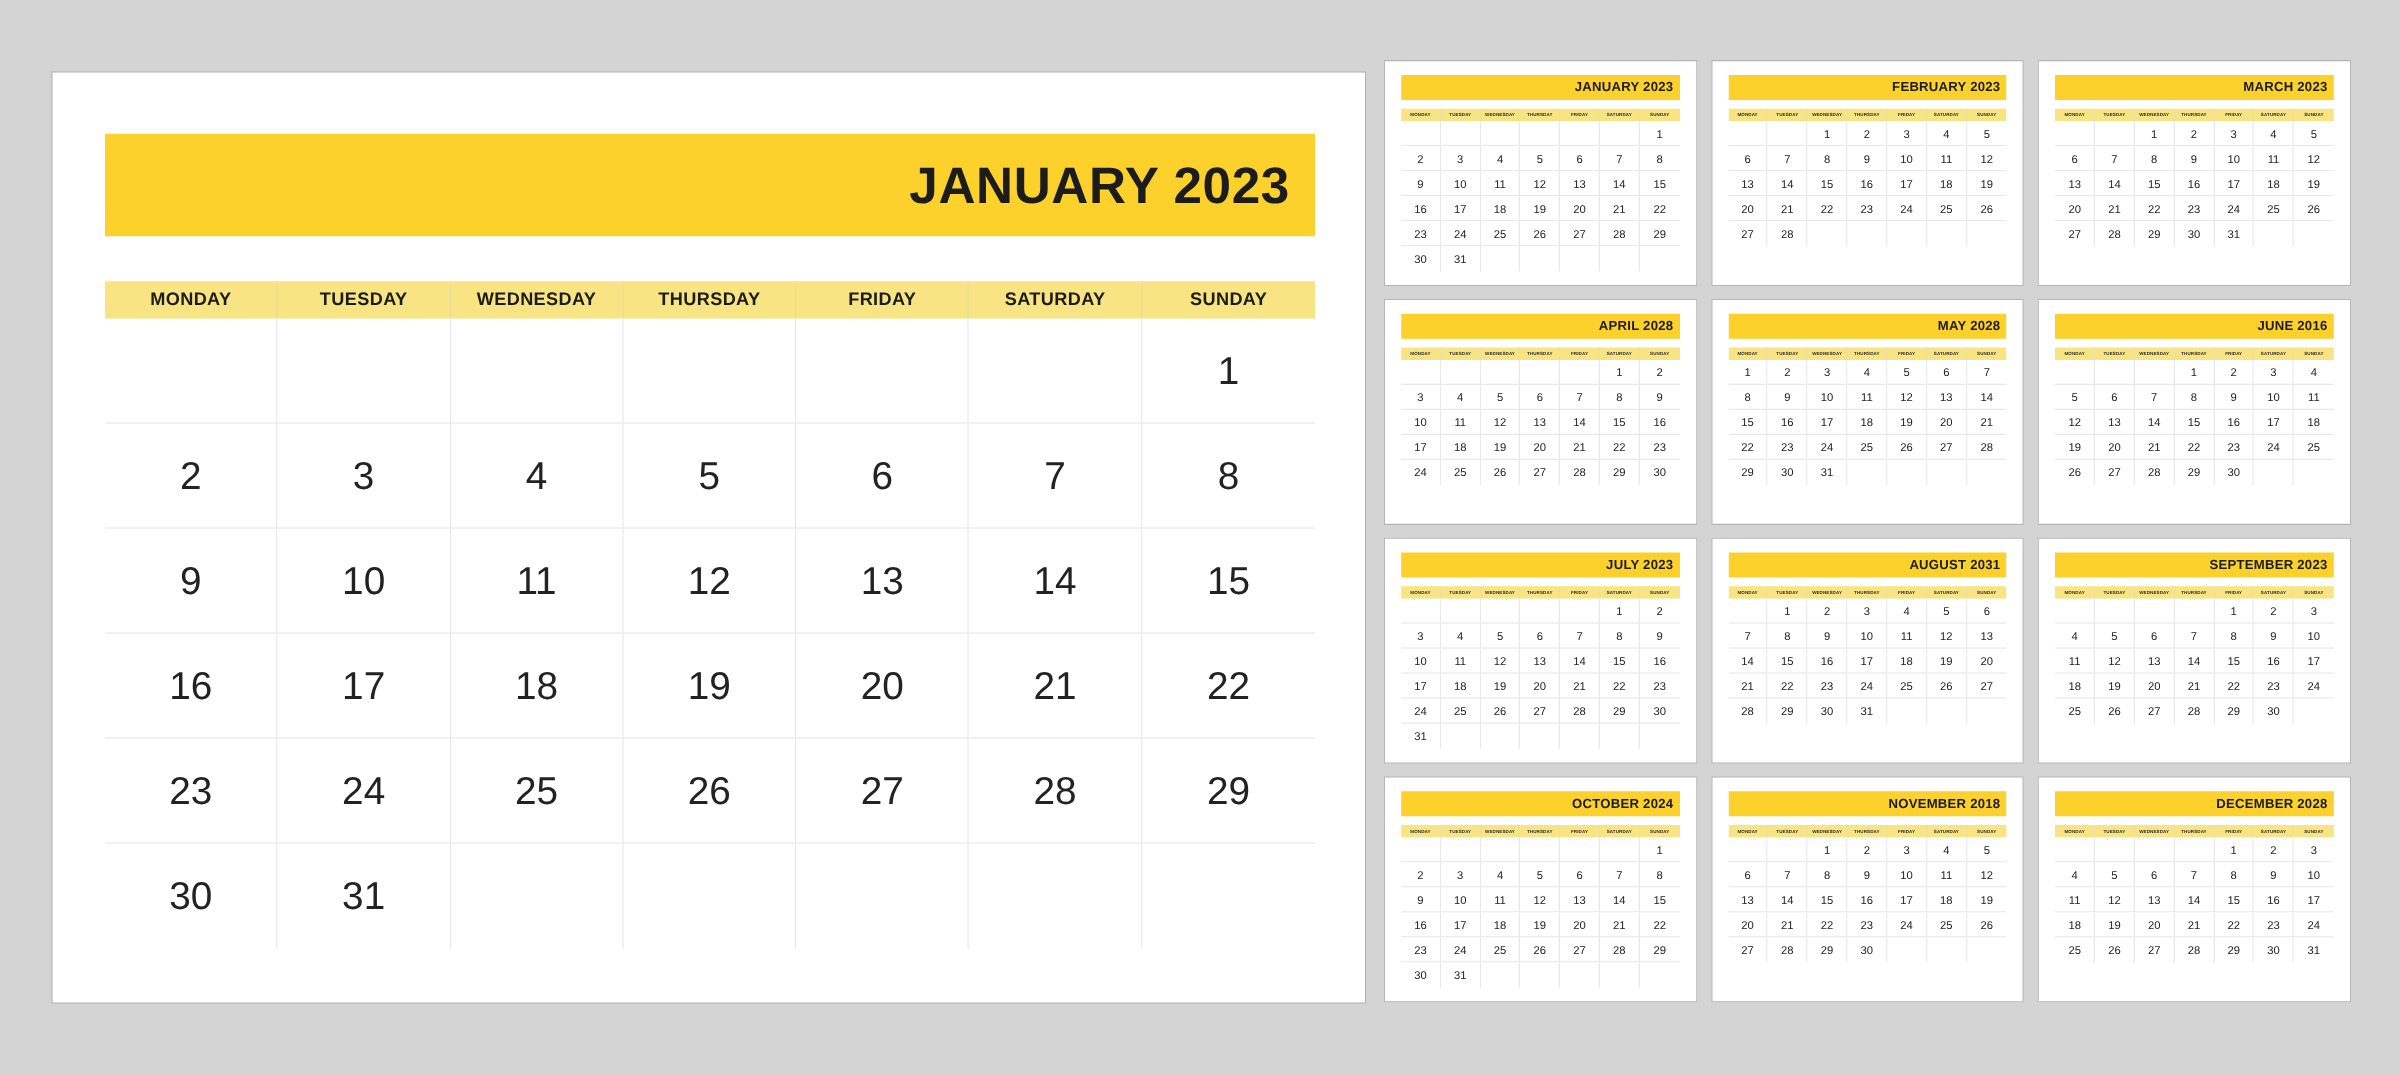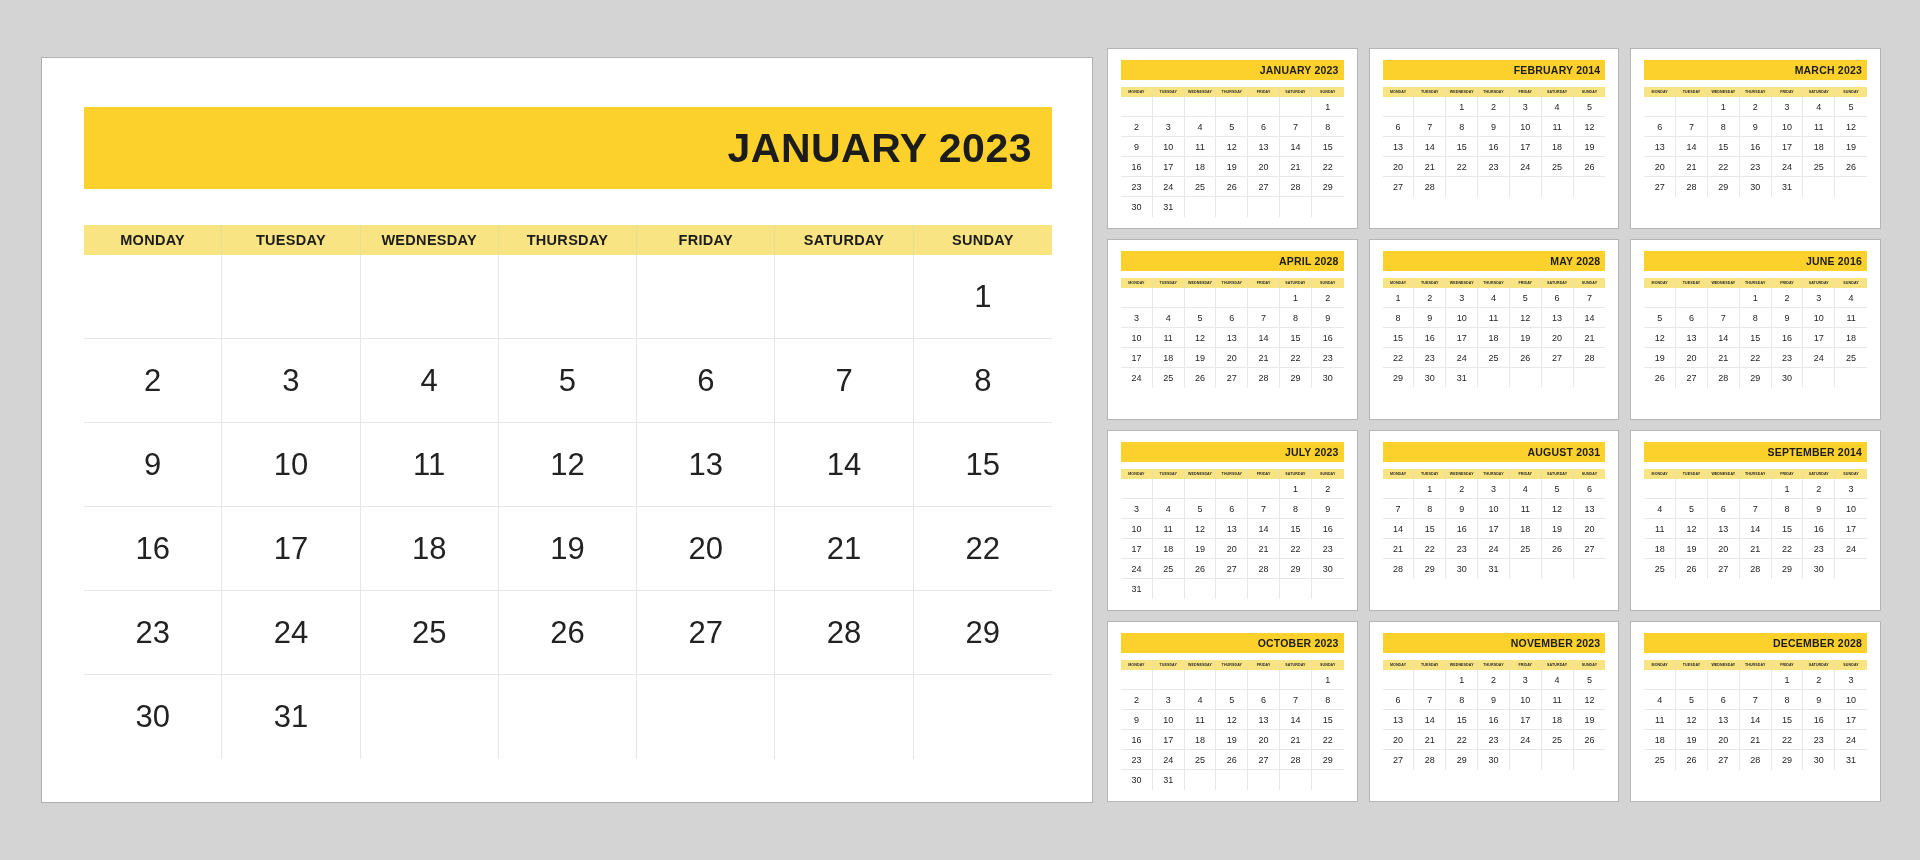--- a/index.html
+++ b/index.html
@@ -294,21 +294,21 @@
           <div class="mcell lastrow">31</div>
           <div class="mcell lastrow"></div>
           <div class="mcell lastrow"></div>
           <div class="mcell lastrow"></div>
           <div class="mcell lastrow"></div>
           <div class="mcell lastrow"></div>
         </div>
       </div>
       <div class="mini-panel">
         <div class="mini-title-band">
-          <span class="mini-title">FEBRUARY 2014</span>
+          <span class="mini-title">FEBRUARY 2023</span>
         </div>
         <div class="mini-weekdays">
           <div class="mwd">MONDAY</div>
           <div class="mwd">TUESDAY</div>
           <div class="mwd">WEDNESDAY</div>
           <div class="mwd">THURSDAY</div>
           <div class="mwd">FRIDAY</div>
           <div class="mwd">SATURDAY</div>
           <div class="mwd">SUNDAY</div>
         </div>
@@ -658,21 +658,21 @@
           <div class="mcell lastrow">29</div>
           <div class="mcell lastrow">30</div>
           <div class="mcell lastrow">31</div>
           <div class="mcell lastrow"></div>
           <div class="mcell lastrow"></div>
           <div class="mcell lastrow"></div>
         </div>
       </div>
       <div class="mini-panel">
         <div class="mini-title-band">
-          <span class="mini-title">SEPTEMBER 2014</span>
+          <span class="mini-title">SEPTEMBER 2023</span>
         </div>
         <div class="mini-weekdays">
           <div class="mwd">MONDAY</div>
           <div class="mwd">TUESDAY</div>
           <div class="mwd">WEDNESDAY</div>
           <div class="mwd">THURSDAY</div>
           <div class="mwd">FRIDAY</div>
           <div class="mwd">SATURDAY</div>
           <div class="mwd">SUNDAY</div>
         </div>
@@ -709,21 +709,21 @@
           <div class="mcell lastrow">26</div>
           <div class="mcell lastrow">27</div>
           <div class="mcell lastrow">28</div>
           <div class="mcell lastrow">29</div>
           <div class="mcell lastrow">30</div>
           <div class="mcell lastrow"></div>
         </div>
       </div>
       <div class="mini-panel">
         <div class="mini-title-band">
-          <span class="mini-title">OCTOBER 2023</span>
+          <span class="mini-title">OCTOBER 2024</span>
         </div>
         <div class="mini-weekdays">
           <div class="mwd">MONDAY</div>
           <div class="mwd">TUESDAY</div>
           <div class="mwd">WEDNESDAY</div>
           <div class="mwd">THURSDAY</div>
           <div class="mwd">FRIDAY</div>
           <div class="mwd">SATURDAY</div>
           <div class="mwd">SUNDAY</div>
         </div>
@@ -767,21 +767,21 @@
           <div class="mcell lastrow">31</div>
           <div class="mcell lastrow"></div>
           <div class="mcell lastrow"></div>
           <div class="mcell lastrow"></div>
           <div class="mcell lastrow"></div>
           <div class="mcell lastrow"></div>
         </div>
       </div>
       <div class="mini-panel">
         <div class="mini-title-band">
-          <span class="mini-title">NOVEMBER 2023</span>
+          <span class="mini-title">NOVEMBER 2018</span>
         </div>
         <div class="mini-weekdays">
           <div class="mwd">MONDAY</div>
           <div class="mwd">TUESDAY</div>
           <div class="mwd">WEDNESDAY</div>
           <div class="mwd">THURSDAY</div>
           <div class="mwd">FRIDAY</div>
           <div class="mwd">SATURDAY</div>
           <div class="mwd">SUNDAY</div>
         </div>

